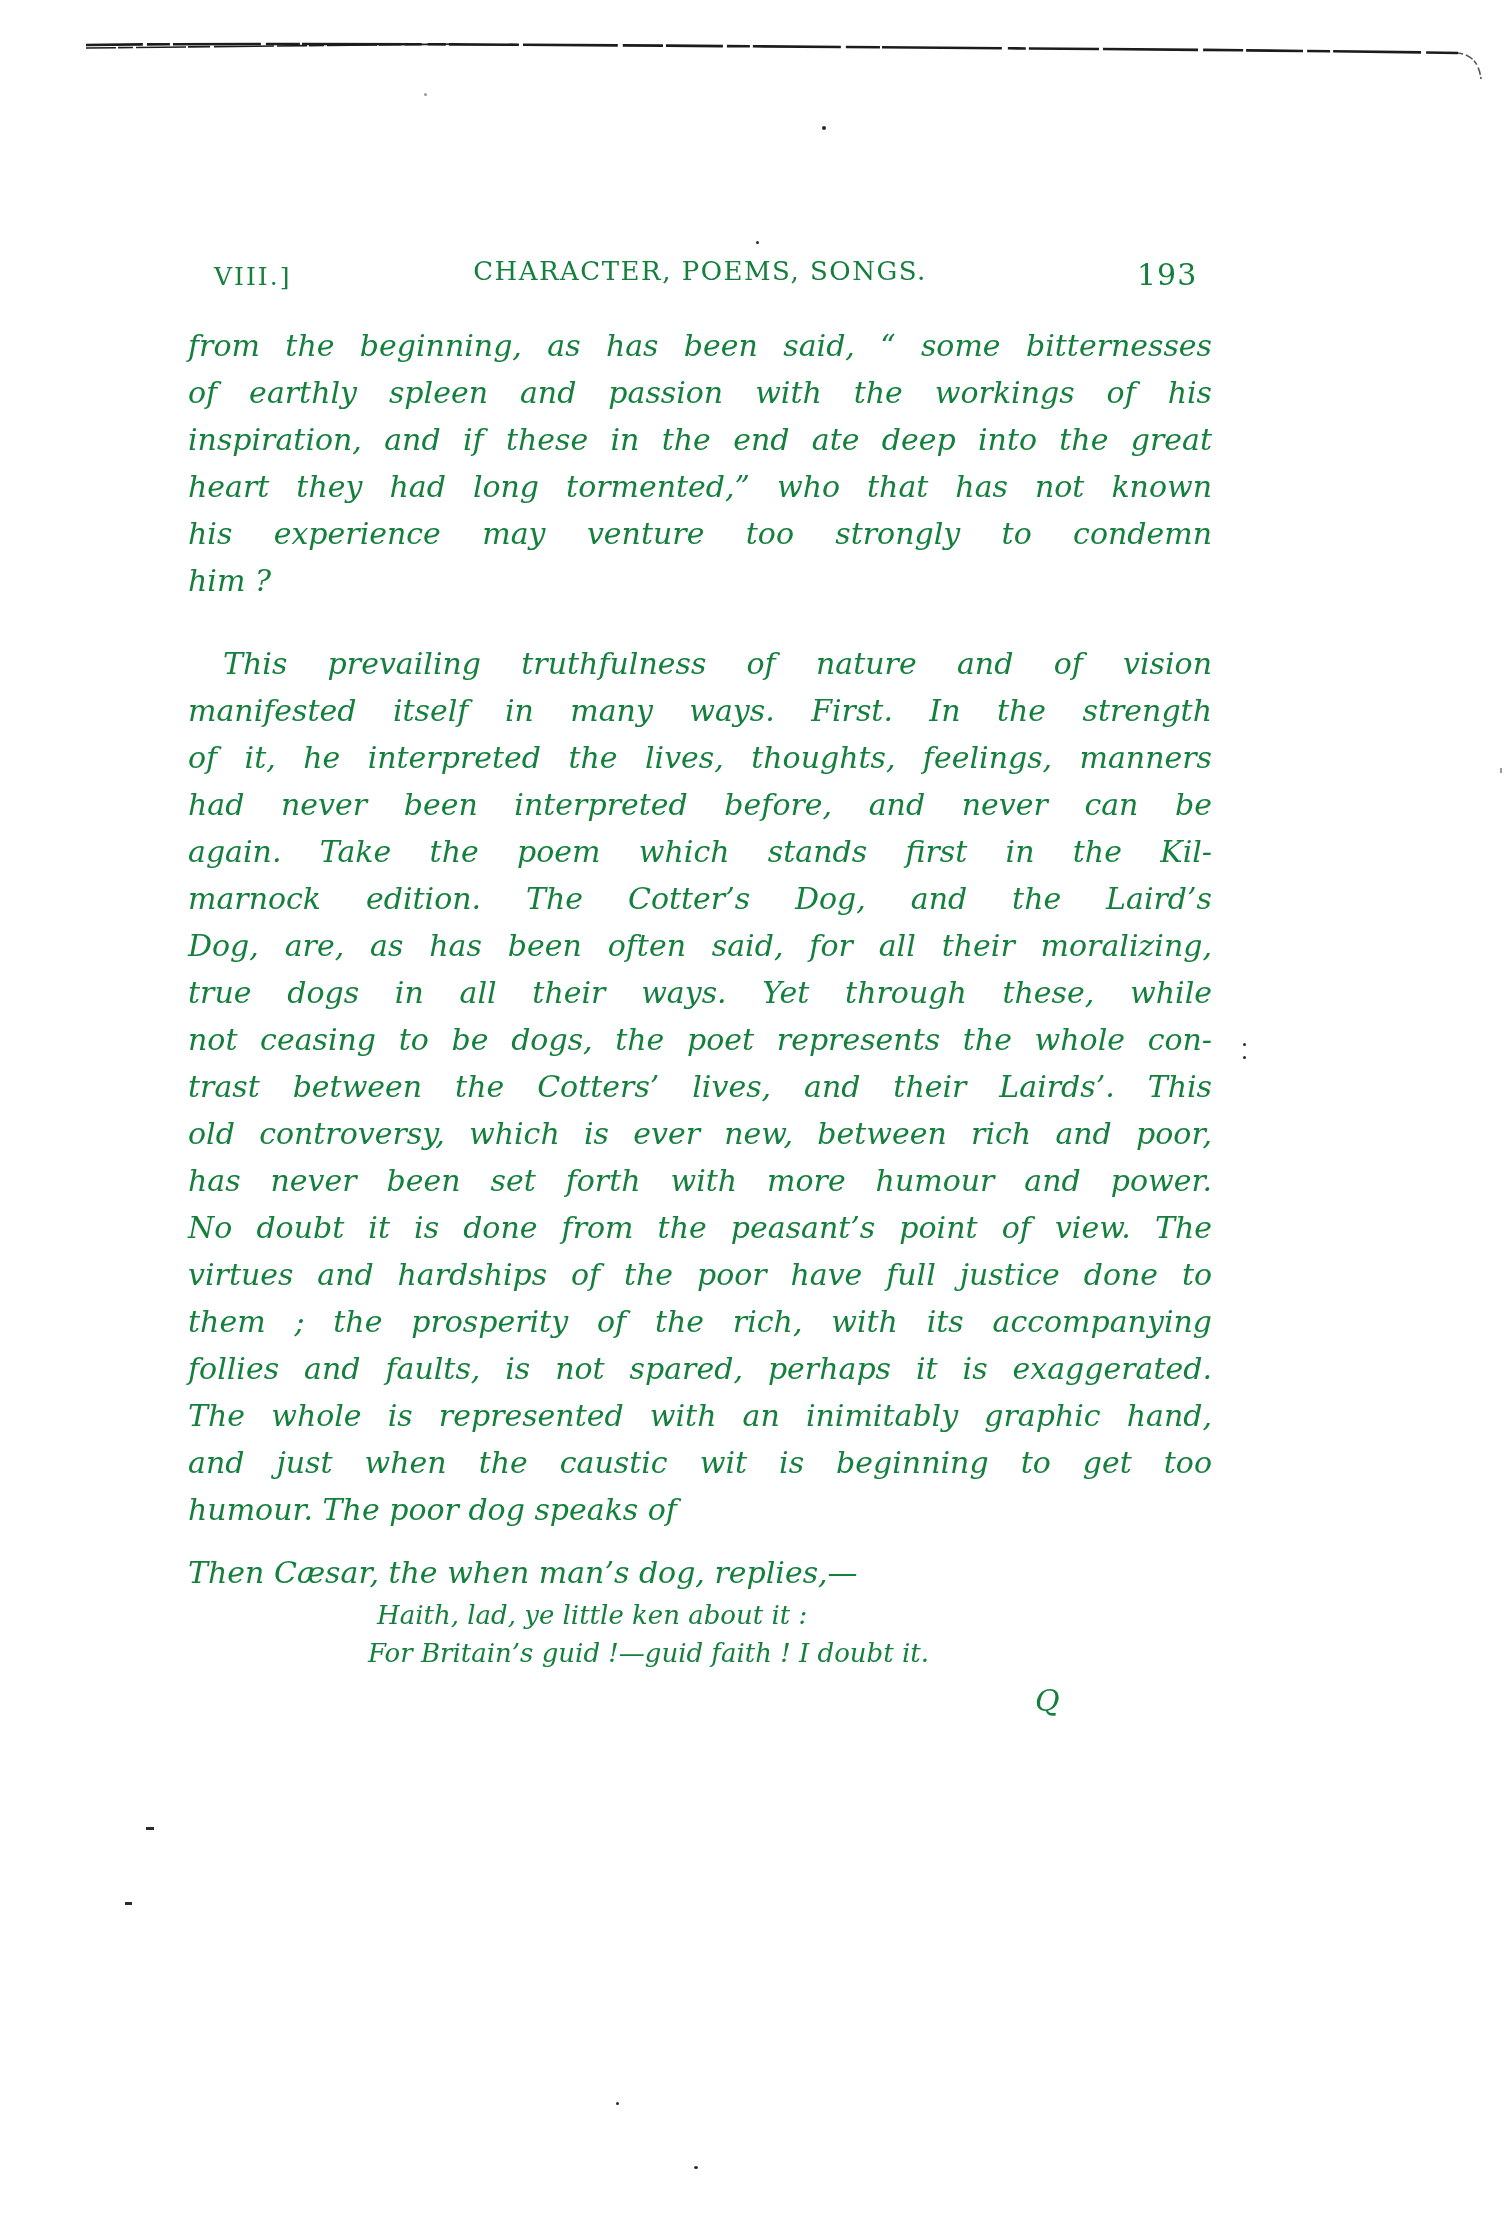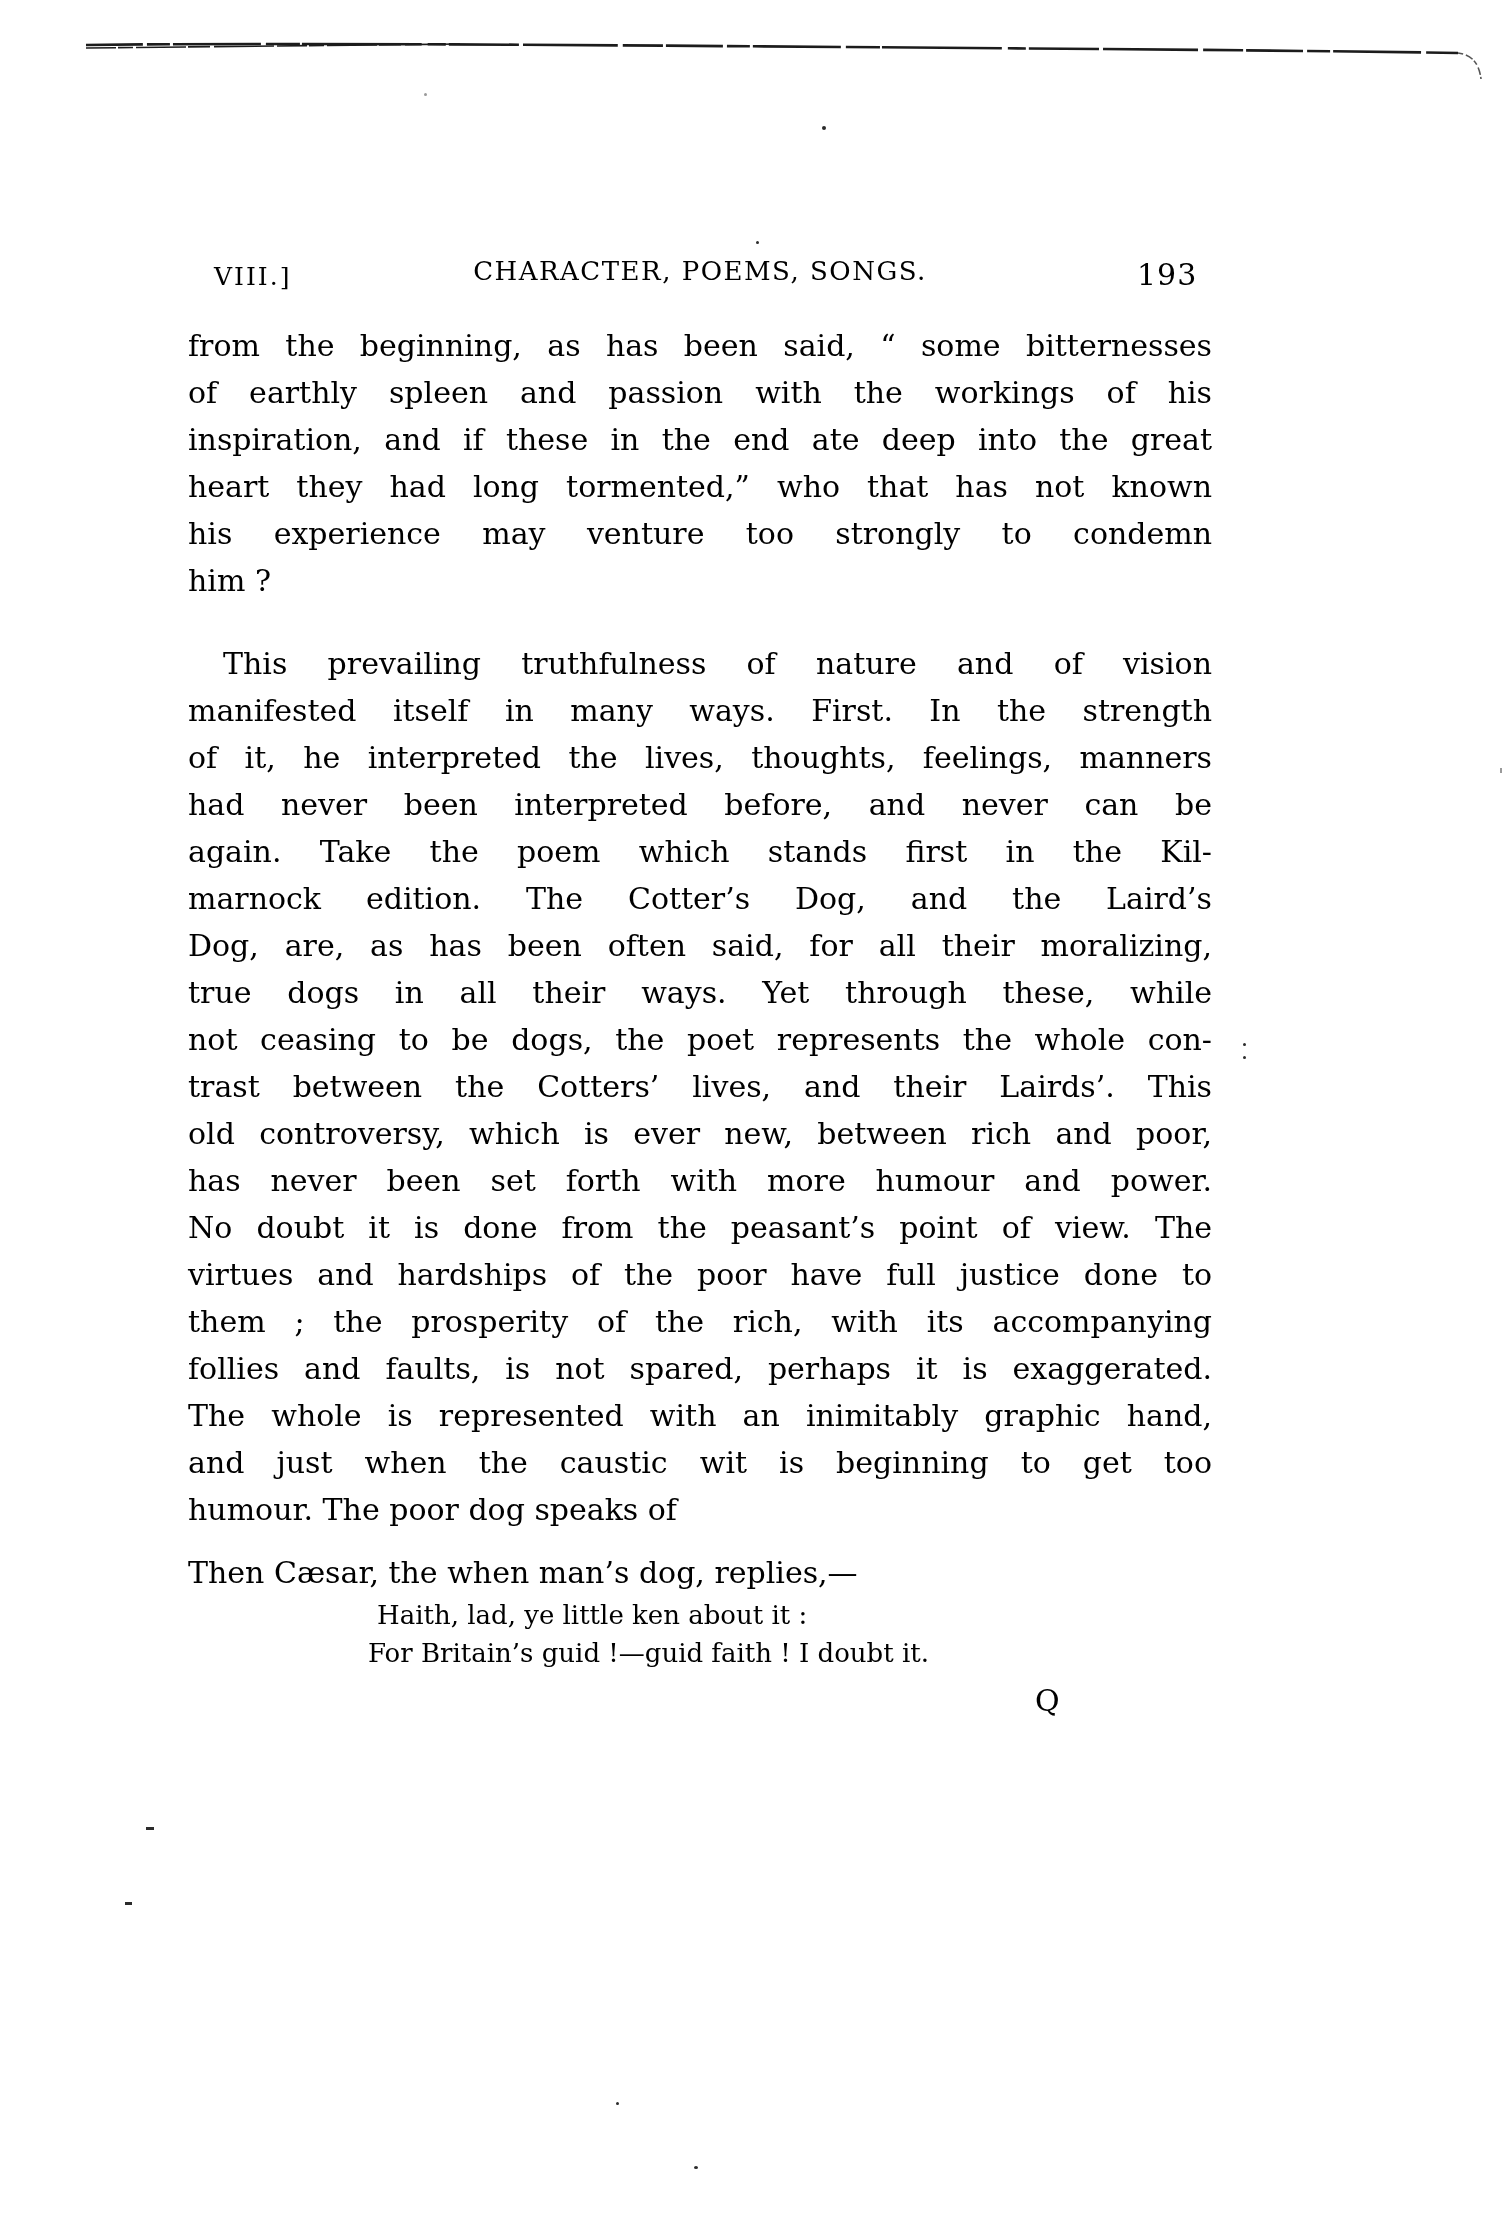--- a/index.html
+++ b/index.html
@@ -1,31 +1,31 @@
 <!DOCTYPE html>
 <html><head>
 <meta charset="utf-8">
 <style>
   html,body{margin:0;padding:0;background:#e8e8e8;}
   .page{
     position:relative;
     width:1511px;height:2230px;
     background:#ffffff;
     font-family:"DejaVu Serif", serif;
-    color:#000000;
+    color:#15803d;
     overflow:hidden;
   }
   .toprule{position:absolute;left:0;top:0;pointer-events:none;}
   
   .running-head{position:absolute;left:188px;top:256px;width:1024px;height:40px;}
   .chapter-marker{position:absolute;left:26px;top:6px;font-size:25px;letter-spacing:2px;}
   .running-title{position:absolute;left:0;right:0;top:0;text-align:center;font-size:26px;letter-spacing:1.5px;}
   .page-number{position:absolute;left:932px;top:1px;font-size:30px;letter-spacing:1px;margin-left:17px;}
   
-  .column{position:absolute;left:188px;top:322px;width:1024px;font-size:30px;line-height:47px;}
+  .column{position:absolute;left:188px;top:322px;width:1024px;font-size:30px;line-height:47px;font-style:italic;}
   .para .tline{text-align:justify;text-align-last:justify;text-justify:inter-word;}
   .para .tline.last{text-align-last:left;}
   .para-2{margin-top:36px;}
   .para-2 .tline:first-child{text-indent:35px;}
   .verse{font-size:26px;line-height:38px;}
   .verse .tline{margin-left:180px;}
   .verse-1{margin-top:42px;}
   .verse-1 .tline:nth-child(1){margin-left:369px;}
   .verse-1 .tline:nth-child(2){margin-left:185px;}
   .verse-2{margin-top:0;}

